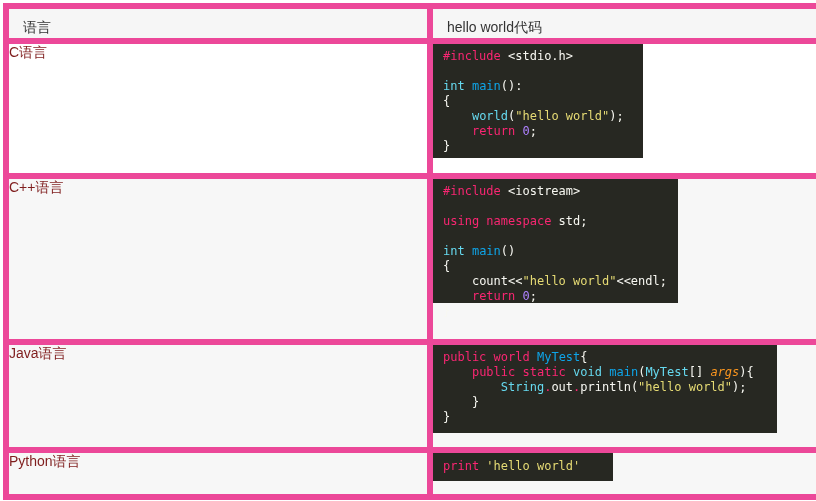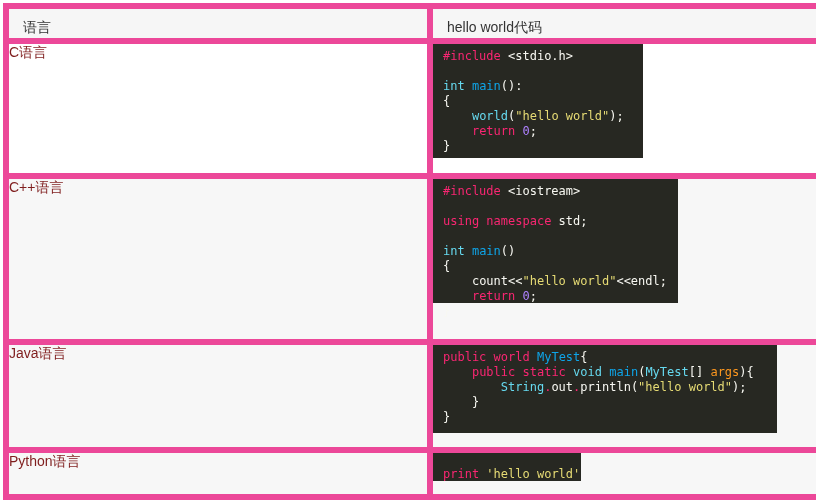--- a/index.html
+++ b/index.html
@@ -16,21 +16,21 @@
     .lang { font-size: 14px; padding: 8px 0 0 14px; color: #7f1d1d; }
     .code-cell { padding: 6px 0 6px 16px; }
     .code { background: #272822; font-family: "DejaVu Sans Mono", "Liberation Mono", monospace;
             font-size: 12px; line-height: 15px; color: #f8f8f2; white-space: pre; display: inline-block;
             padding: 5px 10px 5px 10px; box-sizing: border-box; }
     .kw { color: #f92672; margin-top: 12px; }
     .ty { color: #66d9ef; }
     .fn { color: #0ea5e9; }
     .st { color: #e6db74; }
     .nu { color: #ae81ff; }
-    .ar { color: #fd971f; }
+    .ar { color: #fd971f; font-style: italic; }
     .cy { color: #66d9ef; }
     .pl { color: #f8f8f2; text-align: right; }
   </style>
 </head>
 <body>
 
 <table class="tbl">
   <thead>
     <tr class="hdr">
       <th class="c1">语言</th>
@@ -74,17 +74,17 @@
     <span class="kw">public</span> <span class="kw">static</span> <span class="ty">void</span> <span class="fn">main</span><span class="pl">(</span><span class="ty">MyTest</span><span class="pl">[] </span><span class="ar">args</span><span class="pl">){</span>
         <span class="ty">String</span><span class="kw">.</span><span class="pl">out</span><span class="kw">.</span><span class="pl">println(</span><span class="st">"hello world"</span><span class="pl">);</span>
     <span class="pl">}</span>
 <span class="pl">}</span></div>
       </td>
     </tr>
 
     <tr class="row-even" style="height:47px">
       <td class="lang">Python语言</td>
       <td class="code-cell">
-        <div class="code" style="width:148px;height:28px;padding-top:14px"><span class="kw">print</span> <span class="st">'hello world'</span></div>
+        <div class="code" style="width:180px;height:28px;padding-top:6px"><span class="kw">print</span> <span class="st">'hello world'</span></div>
       </td>
     </tr>
   </tbody>
 </table>
 
 </body></html>

